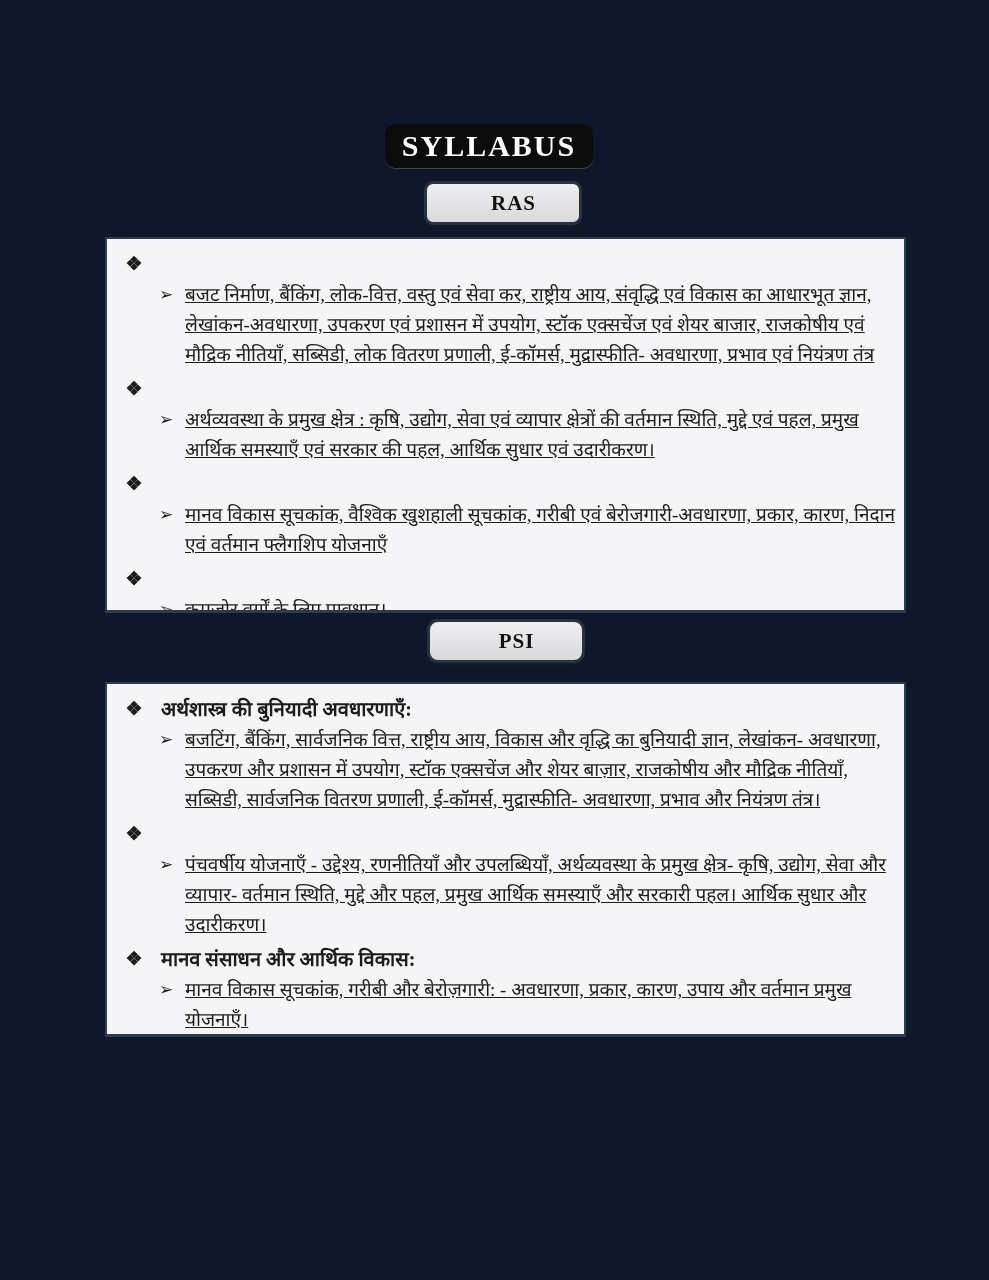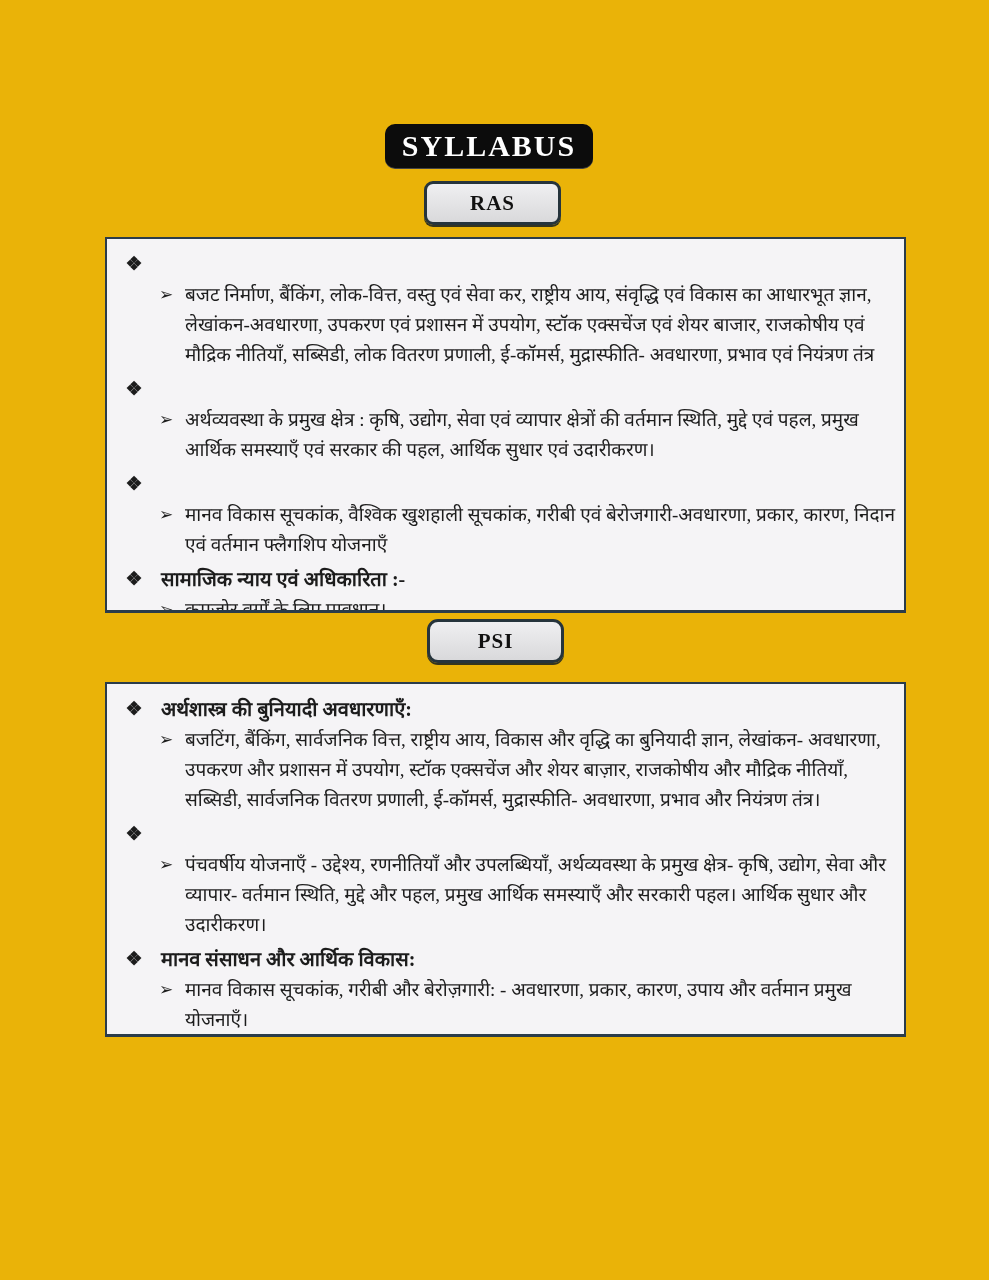--- a/index.html
+++ b/index.html
@@ -1,20 +1,20 @@
 <!DOCTYPE html>
 <html><head>
 <meta charset="utf-8">
 <style>
   html, body { margin: 0; padding: 0; background: #ffffff; }
   .page {
     position: relative;
     width: 989px;
     height: 1280px;
-    background: #eab308;
+    background: #0f172a;
     font-family: "Liberation Serif", "DejaVu Serif", serif;
     color: #1c1c1c;
     overflow: hidden;
   }
   .syllabus-badge {
     position: absolute;
     left: 385px; top: 124px;
     width: 208px; height: 44px;
     background: #0c0c0c;
     border-radius: 10px;
@@ -29,20 +29,21 @@
     position: absolute;
     border: 3px solid #26343c;
     border-radius: 9px;
     background: linear-gradient(#efeff1, #d9d9db);
     display: flex; align-items: center; justify-content: center;
     font-weight: bold;
     font-size: 21px;
     letter-spacing: 1px;
     color: #111;
     box-shadow: 0 2px 0 rgba(20,30,36,0.85);
+    padding-left: 21px;
   }
   .badge-ras { left: 424px; top: 181px; width: 131px; height: 38px; }
   .badge-psi { left: 427px; top: 619px; width: 131px; height: 38px; border-radius: 11px; }
   .box {
     position: absolute;
     left: 105px;
     width: 797px;
     border: 2px solid #2b3c4a;
     border-bottom-width: 3px;
     background: #f5f4f6;
@@ -75,21 +76,21 @@
     line-height: 30px;
     margin-left: 44px;
     margin-top: 1px;
   }
   .pb {
     width: 20px;
     margin-right: 6px;
     font-size: 17px;
     flex: 0 0 auto;
   }
-  .pt { flex: 1 1 auto; padding-right: 2px; }
+  .pt { flex: 1 1 auto; padding-right: 2px; text-decoration: underline; }
 </style>
 </head>
 <body>
 
 <div class="page">
 
   <div class="syllabus-badge">
     <span>SYLLABUS</span>
   </div>
 
@@ -126,21 +127,20 @@
         </div>
         <div class="point">
           <span class="pb">➢</span>
           <span class="pt">मानव विकास सूचकांक, वैश्विक खुशहाली सूचकांक, गरीबी एवं बेरोजगारी-अवधारणा, प्रकार, कारण, निदान एवं वर्तमान फ्लैगशिप योजनाएँ</span>
         </div>
       </div>
 
       <div class="item">
         <div class="item-heading">
           <span class="hb">❖</span>
-          <span class="ht">सामाजिक न्याय एवं अधिकारिता :-</span>
         </div>
         <div class="point">
           <span class="pb">➢</span>
           <span class="pt">कमजोर वर्गों के लिए प्रावधान।</span>
         </div>
       </div>
 
     </div>
   </div>
 

